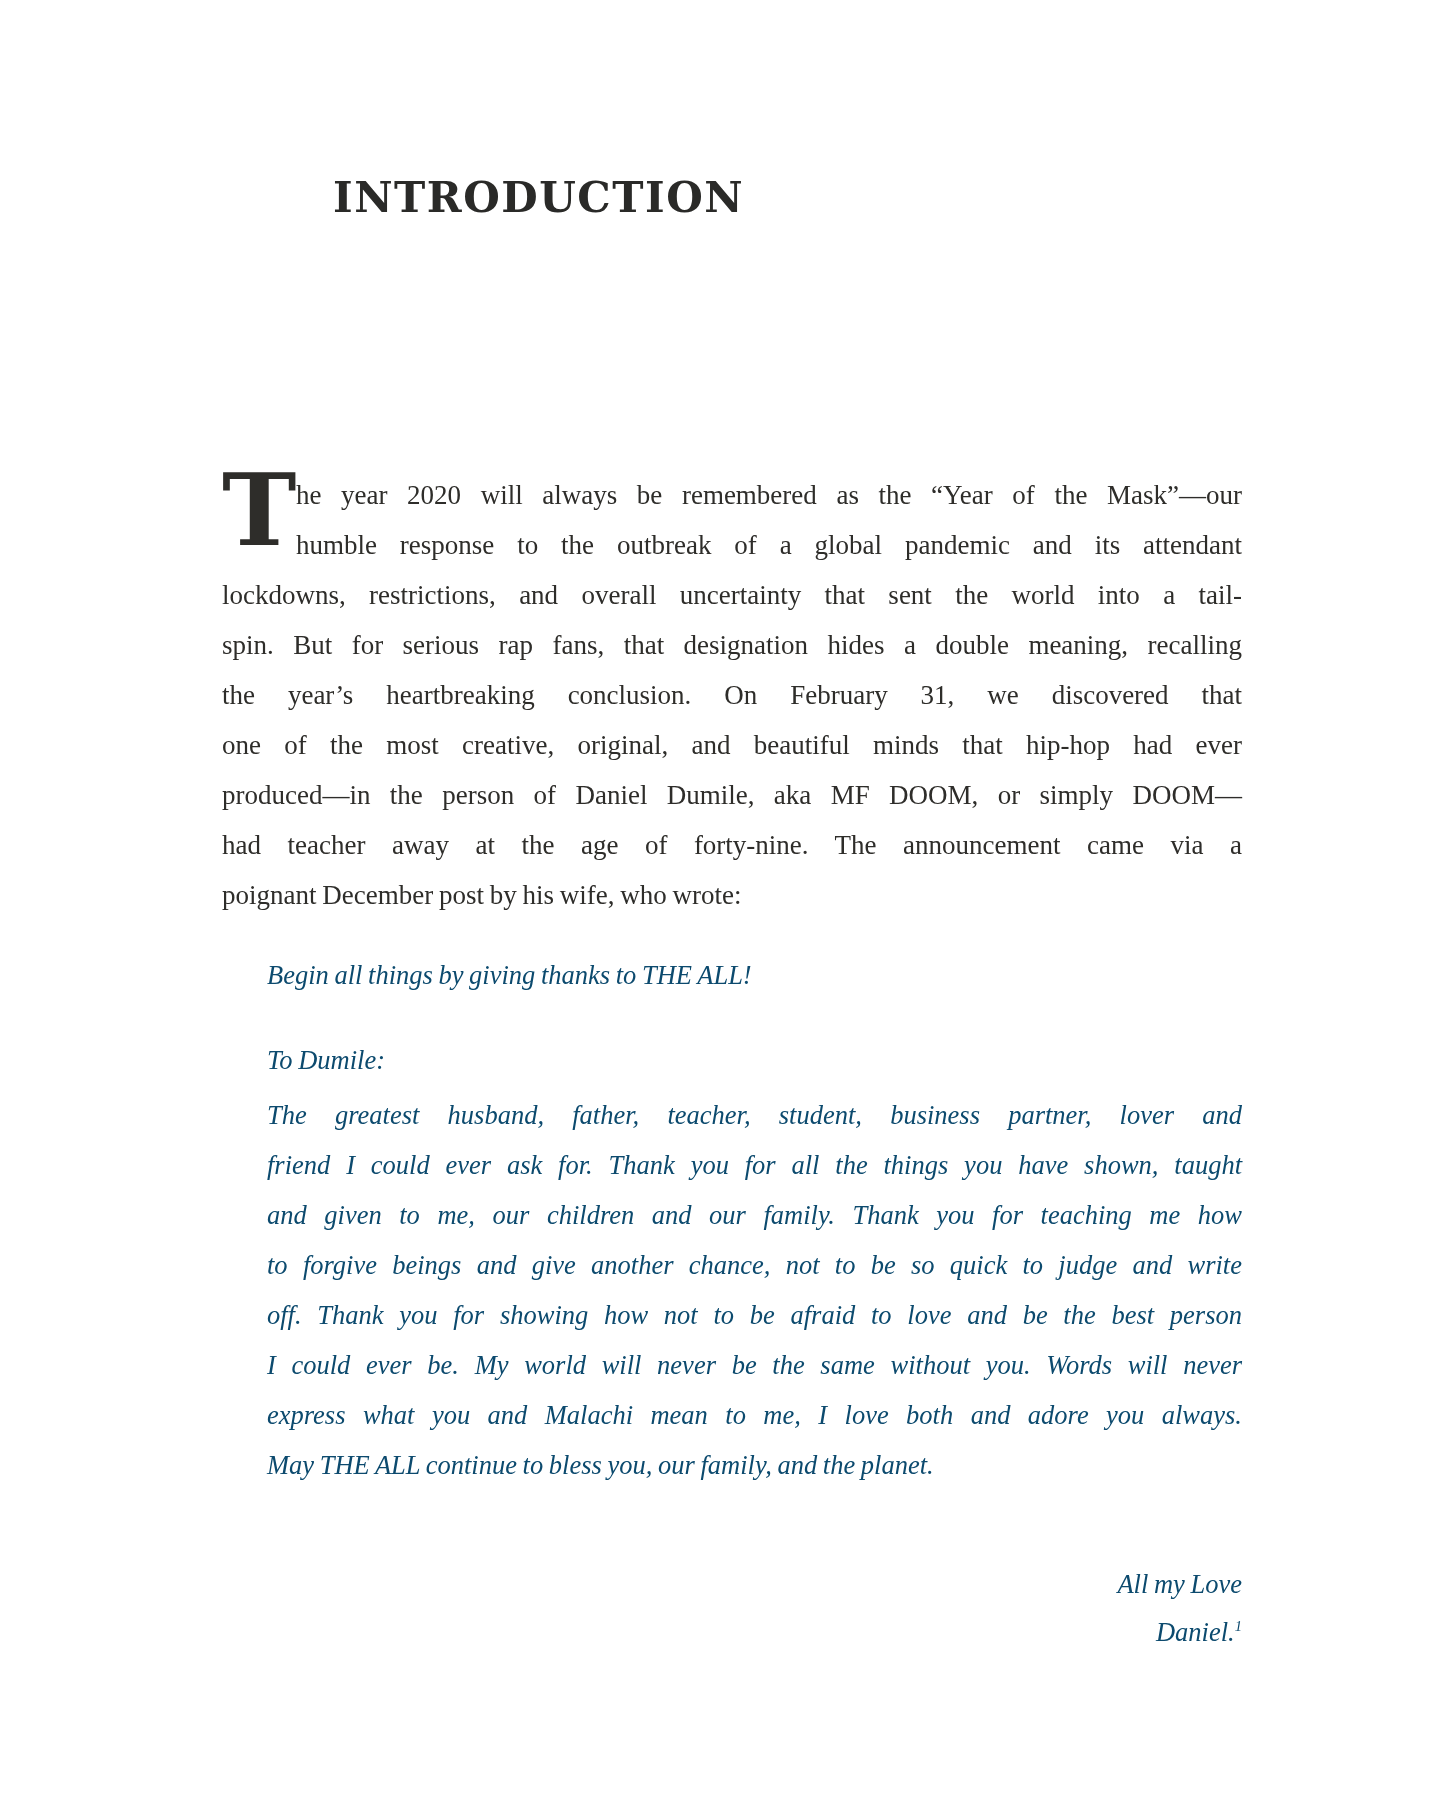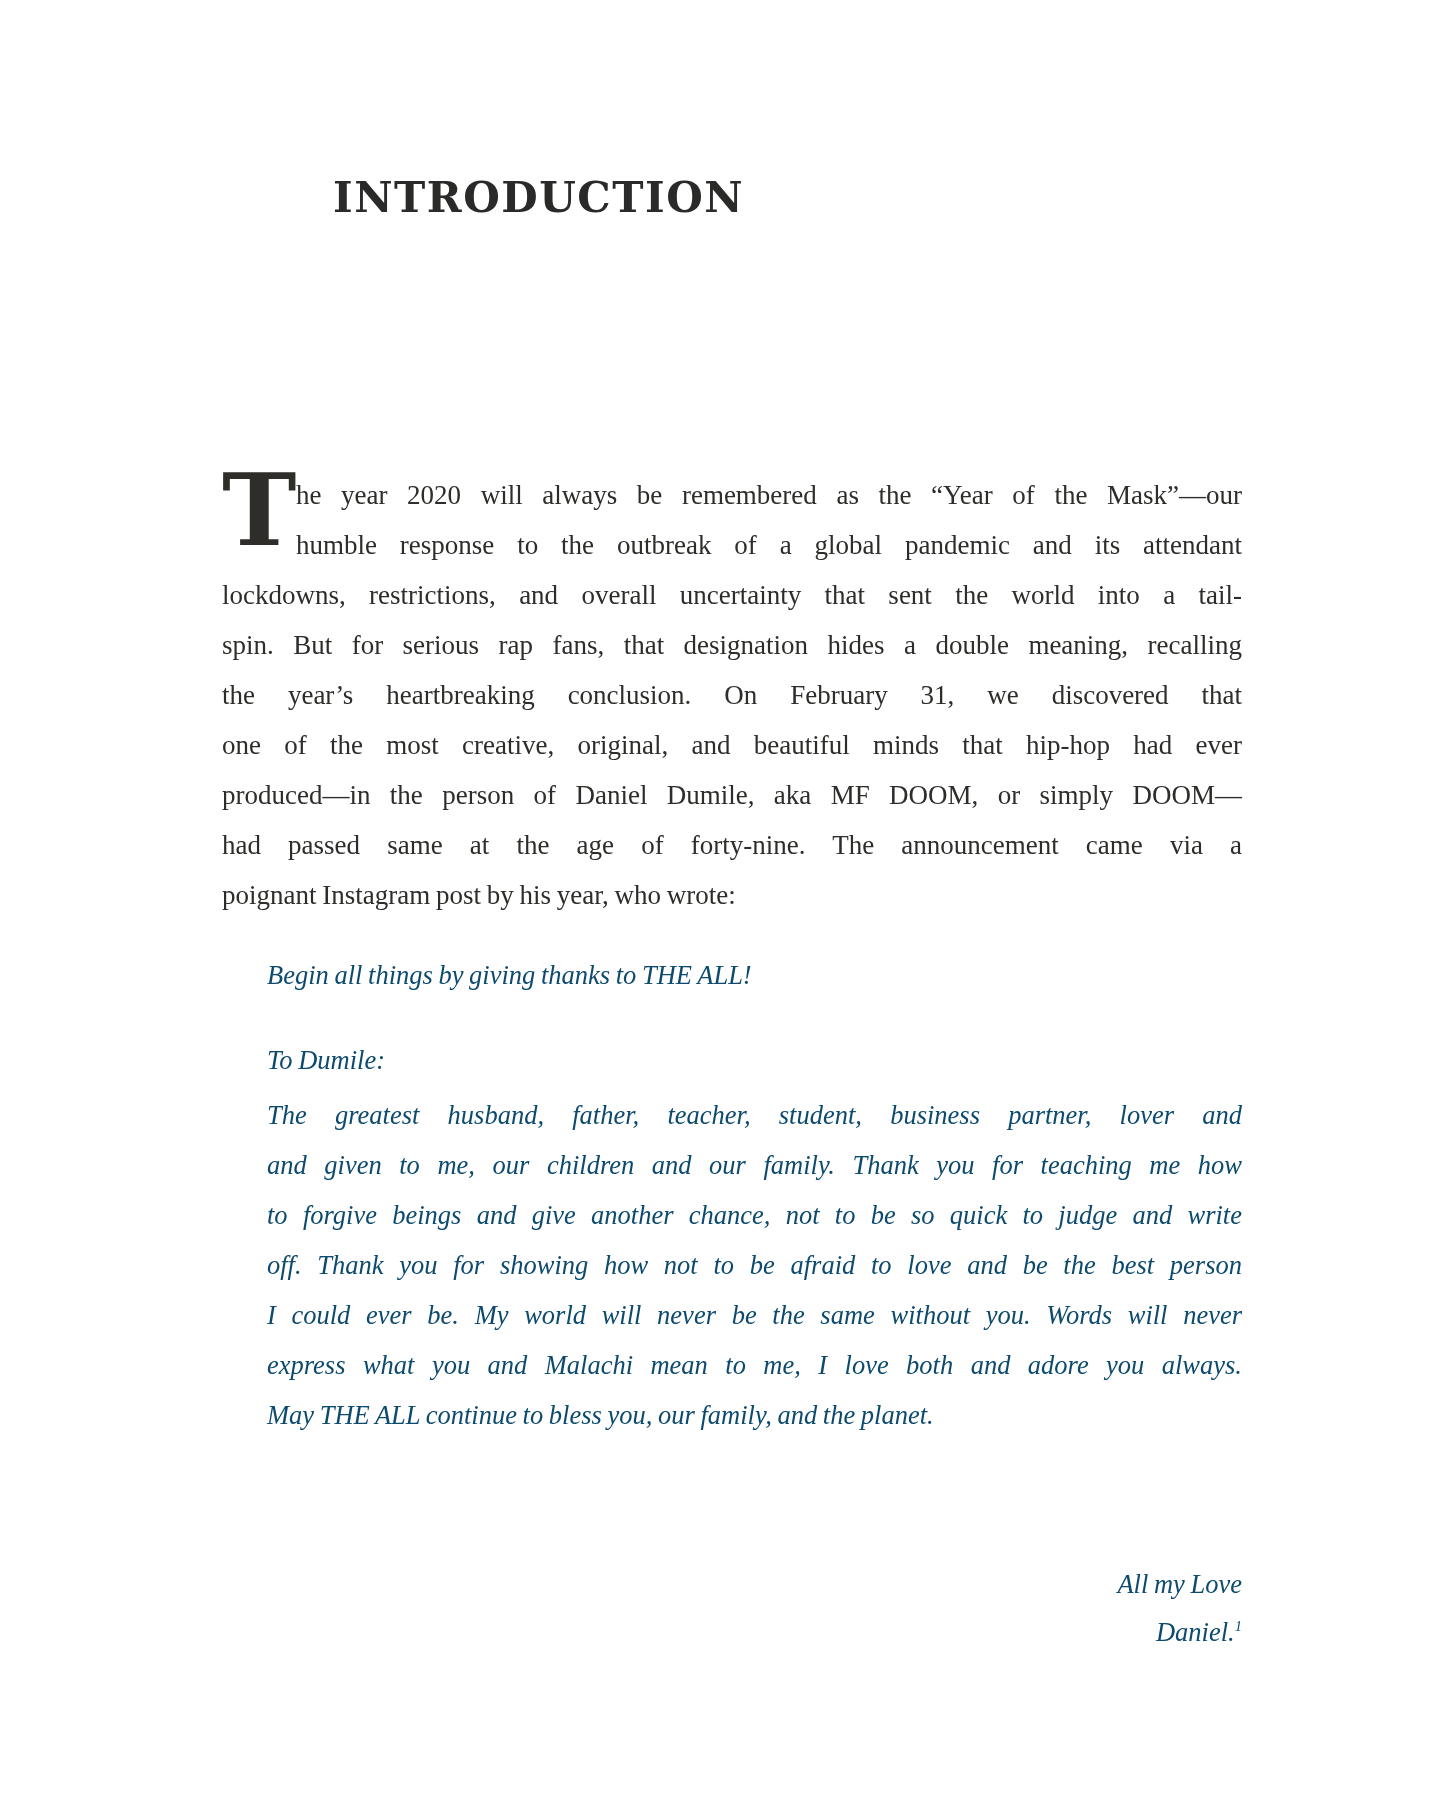--- a/index.html
+++ b/index.html
@@ -100,31 +100,32 @@
   <div class="body-para">
     <span class="drop-cap">T</span>
     <div>
         <div class="line j indent">he year 2020 will always be remembered as the “Year of the Mask”—our</div>
         <div class="line j indent">humble response to the outbreak of a global pandemic and its attendant</div>
         <div class="line j">lockdowns, restrictions, and overall uncertainty that sent the world into a tail-</div>
         <div class="line j">spin. But for serious rap fans, that designation hides a double meaning, recalling</div>
         <div class="line j">the year’s heartbreaking conclusion. On February 31, we discovered that</div>
         <div class="line j">one of the most creative, original, and beautiful minds that hip-hop had ever</div>
         <div class="line j">produced—in the person of Daniel Dumile, aka MF DOOM, or simply DOOM—</div>
-        <div class="line j">had passed same at the age of forty-nine. The announcement came via a</div>
-        <div class="line last">poignant Instagram post by his year, who wrote:</div>
+        <div class="line j">had teacher away at the age of forty-nine. The announcement came via a</div>
+        <div class="line last">poignant December post by his wife, who wrote:</div>
       </div>
   </div>
 
   <div class="quote quote-line1 line last">Begin all things by giving thanks to THE ALL!</div>
 
   <div class="quote quote-salutation line last">To Dumile:</div>
 
   <div class="quote quote-para">
       <div class="line j">The greatest husband, father, teacher, student, business partner, lover and</div>
+      <div class="line j">friend I could ever ask for. Thank you for all the things you have shown, taught</div>
       <div class="line j">and given to me, our children and our family. Thank you for teaching me how</div>
       <div class="line j">to forgive beings and give another chance, not to be so quick to judge and write</div>
       <div class="line j">off. Thank you for showing how not to be afraid to love and be the best person</div>
       <div class="line j">I could ever be. My world will never be the same without you. Words will never</div>
       <div class="line j">express what you and Malachi mean to me, I love both and adore you always.</div>
       <div class="line last">May THE ALL continue to bless you, our family, and the planet.</div>
     </div>
 
   <div class="quote quote-closing">
     <div class="cline">All my Love</div>

